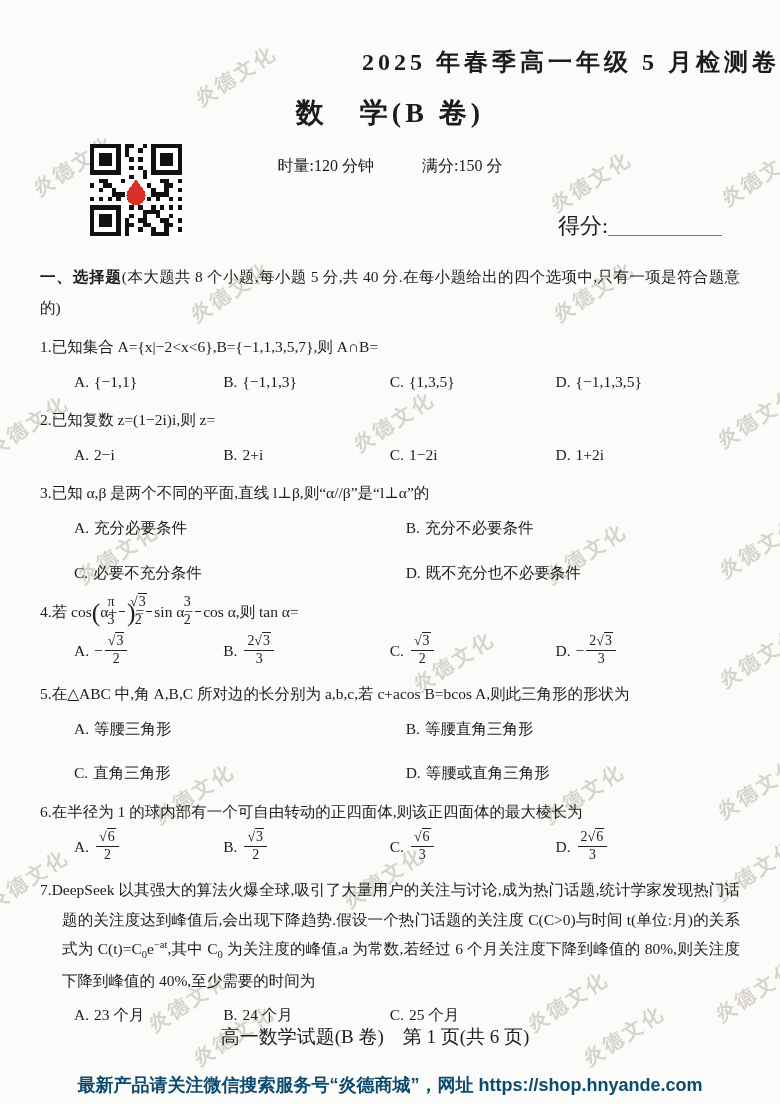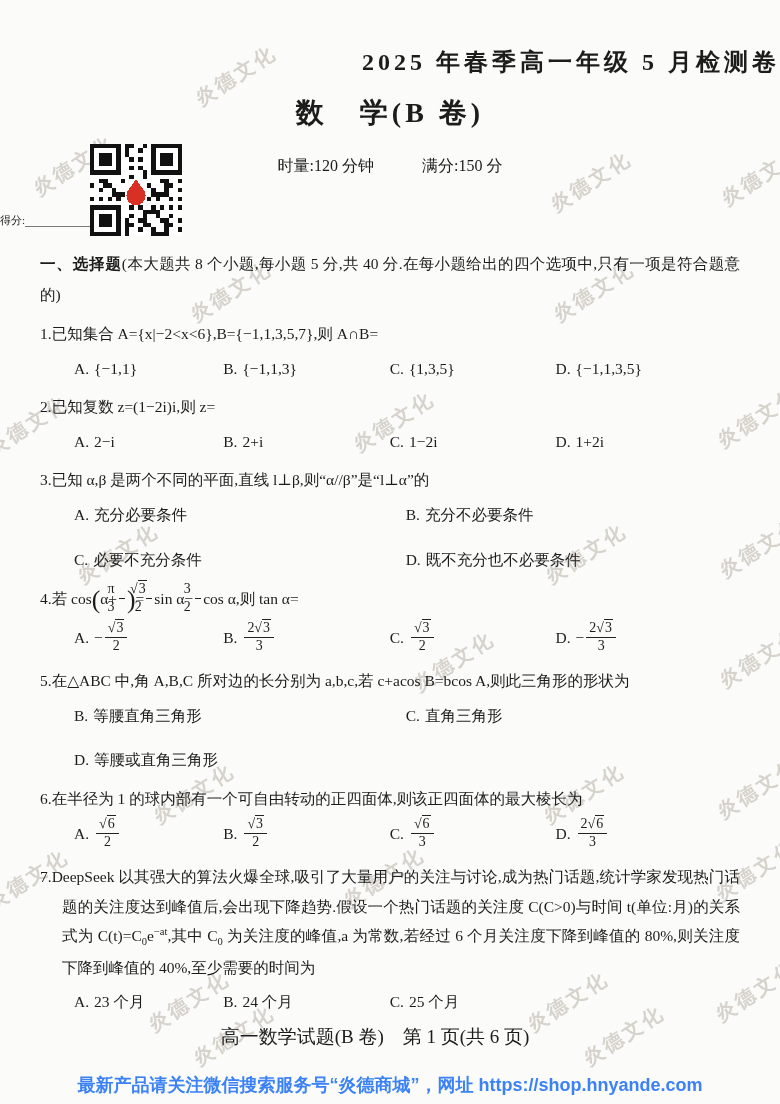--- a/index.html
+++ b/index.html
@@ -20,21 +20,21 @@
     text-align:right;font-size:24px;font-weight:700;margin:46px 0 0;
     letter-spacing:4px;
   }
   .qr-box{position:absolute;left:88px;top:98px;width:96px;height:92px}
   .subject-title{
     text-align:center;font-size:28px;font-weight:700;margin:16px 0 8px;
     letter-spacing:4px;
   }
   .meta-line{text-align:center;margin-top:24px;font-size:16px}
   .meta-line span{margin:0 22px}
-  .score-line{margin:34px 58px 0 0;font-size:11px}
+  .score-line{text-align:right;margin:34px 58px 0 0;font-size:22px}
   .score-blank{
     display:inline-block;width:114px;height:15px;vertical-align:-3px;
     border-bottom:1.5px solid #7a7a7a;
   }
 
   
   .instructions{margin:20px 40px 0;font-size:15.5px;line-height:2.0;text-align:justify}
   .bold{font-weight:700;letter-spacing:.5px}
   #questions{margin:4px 40px 0;font-size:15.5px}
   .question{margin-top:9px}
@@ -60,21 +60,21 @@
   .bigp{font-size:165%;font-weight:400;vertical-align:-4px;line-height:1}
 
   
   .page-info{
     position:absolute;left:0;right:30px;bottom:54px;text-align:center;
     font-size:19px;z-index:1;
   }
   .promo{
     position:absolute;left:0;right:0;bottom:7px;text-align:center;z-index:1;
     font-family:"Liberation Sans","DejaVu Sans",sans-serif;
-    font-weight:700;font-size:18px;color:#3b82f6;
+    font-weight:700;font-size:18px;color:#0c4a6e;
   }
 </style>
 </head>
 <body>
 
 <div class="page">
   <div class="wm-layer" id="wm-layer">
       <div class="wm" style="left: 190px; top: 62px;">炎德文化</div>
       <div class="wm" style="left: 28px; top: 152px;">炎德文化</div>
       <div class="wm" style="left: 545px; top: 168px;">炎德文化</div>
@@ -268,20 +268,21 @@
               </span></span>
             <span class="option"><span class="lbl">D.</span>−<span class="frac">
                 <span class="num">2<span>√<span class="sqb">3</span></span></span>
                 <span class="den">3</span>
               </span></span>
           </div>
         </div>
         <div class="question">
           <div class="stem">5.在△ABC 中,角 A,B,C 所对边的长分别为 a,b,c,若 c+acos B=bcos A,则此三角形的形状为</div>
           <div class="opts two">
+            <span class="option"><span class="lbl">A.</span>等腰三角形</span>
             <span class="option"><span class="lbl">B.</span>等腰直角三角形</span>
             <span class="option"><span class="lbl">C.</span>直角三角形</span>
             <span class="option"><span class="lbl">D.</span>等腰或直角三角形</span>
           </div>
         </div>
         <div class="question">
           <div class="stem">6.在半径为 1 的球内部有一个可自由转动的正四面体,则该正四面体的最大棱长为</div>
           <div class="opts four">
             <span class="option"><span class="lbl">A.</span><span class="frac">
                 <span class="num"><span>√<span class="sqb">6</span></span></span>

